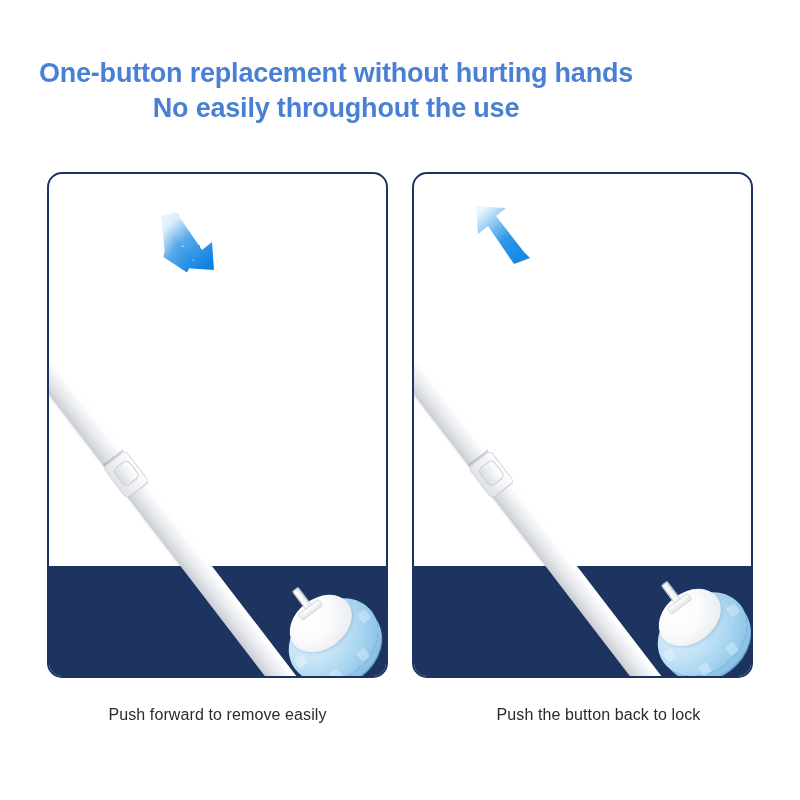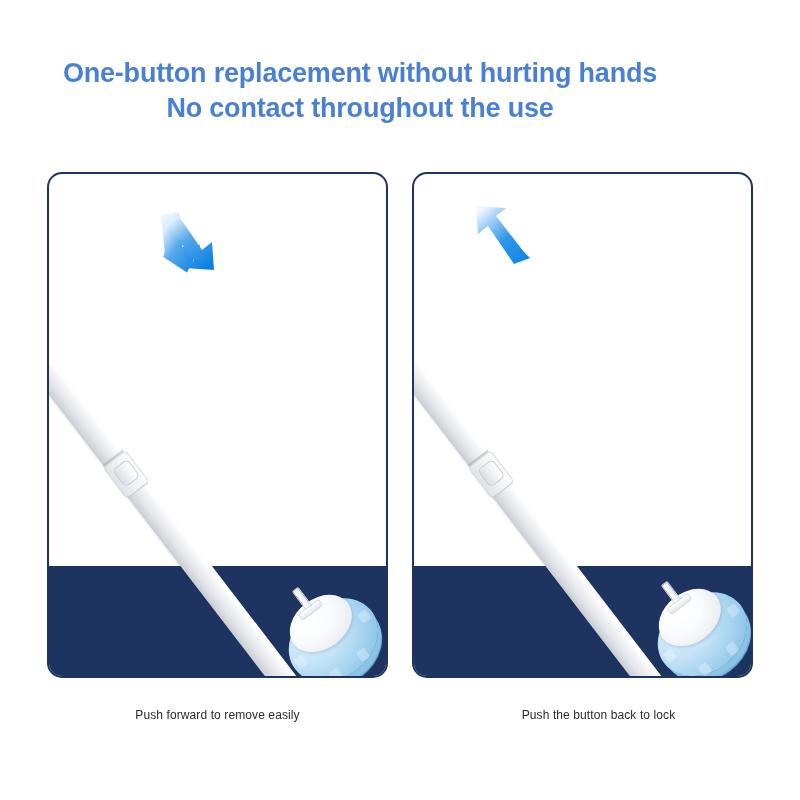--- a/index.html
+++ b/index.html
@@ -22,21 +22,20 @@
     position: absolute;
     left: 0;
     top: 56px;
     width: 672px;
     text-align: center;
     color: #4a80d4;
     font-weight: bold;
     font-size: 27px;
     line-height: 35px;
     letter-spacing: -0.2px;
-    margin-left: 24px;
   }
   .headline .hl-line {
     display: block;
     white-space: nowrap;
   }
 
   
   .panels {
     position: absolute;
     left: 0;
@@ -229,33 +228,33 @@
     top: 703px;
     width: 800px;
     height: 34px;
   }
   .caption {
     position: absolute;
     top: 0;
     width: 341px;
     text-align: center;
     color: #2b2b2b;
-    font-size: 12px;
+    font-size: 16px;
     line-height: 24px;
     letter-spacing: 0.1px;
   }
   .caption.left  { left: 47px; }
   .caption.right { left: 428px; }
 </style>
 </head>
 <body>
 
 <div class="headline">
   <span class="hl-line">One-button replacement without hurting hands</span>
-  <span class="hl-line">No contact throughout the use</span>
+  <span class="hl-line">No easily throughout the use</span>
 </div>
 
 <div class="panels">
 
   <div class="panel left">
 
     <div class="floor"></div>
 
     <div class="mop">
 

